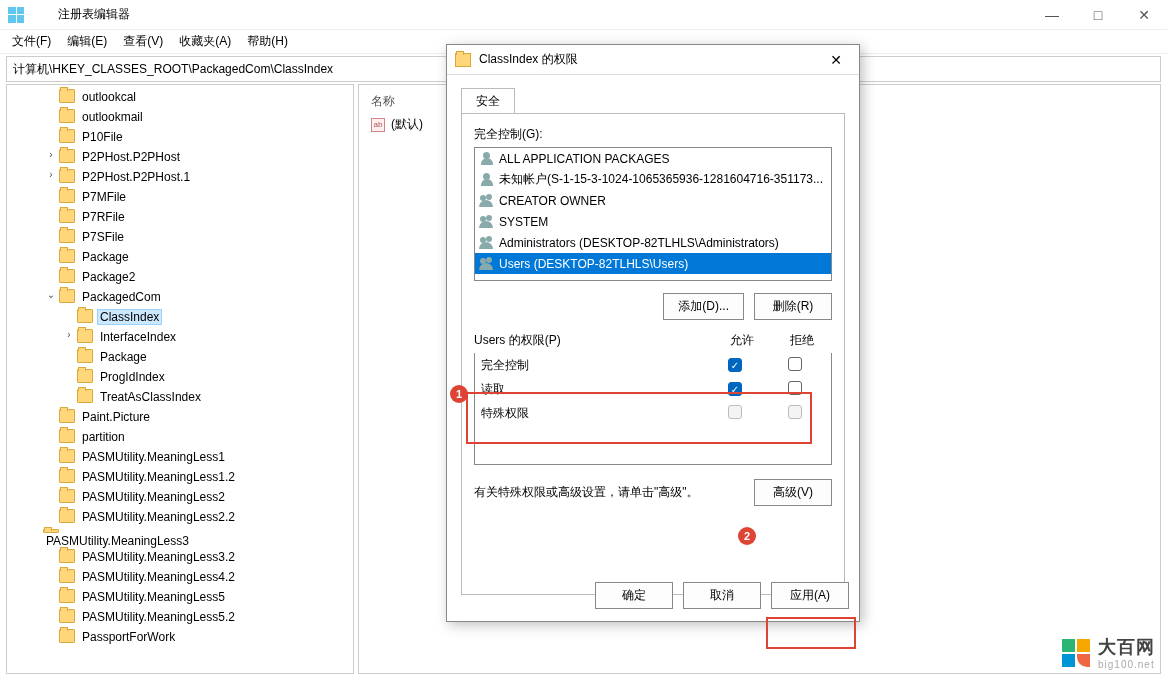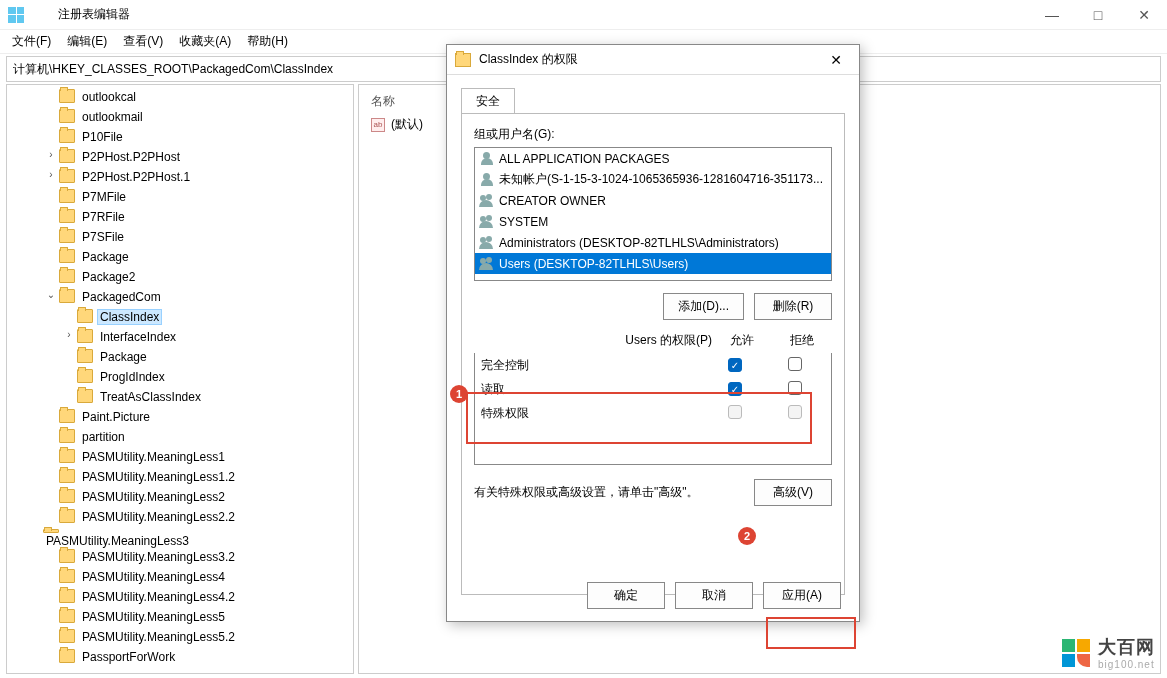--- a/index.html
+++ b/index.html
@@ -53,34 +53,34 @@
 .uicon.single::before { content:""; position:absolute; width:7px; height:7px; border-radius:50%; background:#8aa; left:4px; top:0;}
 .uicon.single::after { content:""; position:absolute; width:12px; height:7px; border-radius:6px 6px 0 0; background:#8aa; left:2px; top:6px;}
 .uicon.group::before { content:""; position:absolute; width:6px; height:6px; border-radius:50%; background:#8aa; left:1px; top:1px; box-shadow: 6px -1px 0 #8aa;}
 .uicon.group::after { content:""; position:absolute; width:14px; height:7px; border-radius:7px 7px 0 0; background:#8aa; left:0; top:6px;}
 .userlist .u-row.sel { background: #0078d7; color: #fff; }
 
 .btn-row { display: flex; justify-content: flex-end; gap: 10px; margin: 12px 0; }
 .btn { border: 1px solid #888; background: #fdfdfd; padding: 4px 14px; font-size: 12px; min-width: 78px; text-align: center; }
 
 .perm-head { display: flex; }
-.perm-head .ph-l { flex: 1; text-align: right; }
+.perm-head .ph-l { flex: 1; }
 .perm-head .ph-c { width: 60px; text-align: center; }
 .perm-list { border: 1px solid #888; border-top: none; margin-top: 4px; }
 .perm-list .p-row { display: flex; align-items: center; height: 24px; padding: 0 6px; }
 .perm-list .p-row .p-l { flex: 1; }
 .perm-list .p-row .p-c { width: 60px; text-align: center; }
 .chk { width: 14px; height: 14px; border: 1px solid #666; border-radius: 3px; display: inline-flex; align-items:center; justify-content:center; background:#fff;}
 .chk.on { background: #0067c0; border-color: #0067c0; color: #fff; font-size: 10px; }
 .chk.dis { border-color: #bbb; background: #f4f4f4; }
 
 .adv-row { margin-top: 14px; display: flex; align-items: center; }
 .adv-row .at { flex: 1; font-size: 12px; }
 
-.dlg-btns { position: absolute; bottom: 12px; right: 18px; display: flex; gap: 10px; }
+.dlg-btns { position: absolute; bottom: 12px; right: 10px; display: flex; gap: 10px; }
 
 
 .marker { position: absolute; background: #d43; color: #fff; width: 18px; height: 18px; border-radius: 50%; display: flex; align-items: center; justify-content: center; font-size: 11px; font-weight: bold; }
 .redbox { position: absolute; border: 2px solid #d43; pointer-events: none; }
 
 
 .watermark { position: absolute; right: 12px; bottom: 8px; display: flex; align-items: center; gap: 8px; }
 .wm-icon { width: 28px; height: 28px; display: grid; grid-template-columns: 1fr 1fr; grid-template-rows: 1fr 1fr; gap: 2px; }
 .wm-icon span:nth-child(1){background:#2bb673;} .wm-icon span:nth-child(2){background:#f7a800;} .wm-icon span:nth-child(3){background:#0096d6;} .wm-icon span:nth-child(4){background:#e64; border-radius:0 0 0 10px;}
 .wm-txt { font-size: 18px; font-weight: bold; color: #444; letter-spacing: 1px; }
@@ -236,25 +236,20 @@
         <span class="label">PASMUtility.MeaningLess3</span>
       </div>
       <div class="tree-row" style="padding-left: 36px;">
         <span class="expander"></span>
         <span class="folder"></span>
         <span class="label">PASMUtility.MeaningLess3.2</span>
       </div>
       <div class="tree-row" style="padding-left: 36px;">
         <span class="expander"></span>
         <span class="folder"></span>
-        <span class="label">PASMUtility.MeaningLess4</span>
-      </div>
-      <div class="tree-row" style="padding-left: 36px;">
-        <span class="expander"></span>
-        <span class="folder"></span>
         <span class="label">PASMUtility.MeaningLess4.2</span>
       </div>
       <div class="tree-row" style="padding-left: 36px;">
         <span class="expander"></span>
         <span class="folder"></span>
         <span class="label">PASMUtility.MeaningLess5</span>
       </div>
       <div class="tree-row" style="padding-left: 36px;">
         <span class="expander"></span>
         <span class="folder"></span>
@@ -280,21 +275,21 @@
 <div class="dialog">
   <div class="dlg-title">
     <div class="folder"></div>
     <div class="t">ClassIndex 的权限</div>
     <div class="dlg-close">✕</div>
   </div>
   <div class="tab-strip">
     <div class="tab">安全</div>
   </div>
   <div class="tab-body">
-    <div class="lbl">组或用户名(G):</div>
+    <div class="lbl">完全控制(G):</div>
     <div class="userlist" id="userlist">
         <div class="u-row">
           <span class="uicon single"></span>
           <span>ALL APPLICATION PACKAGES</span>
         </div>
         <div class="u-row">
           <span class="uicon single"></span>
           <span>未知帐户(S-1-15-3-1024-1065365936-1281604716-351173...</span>
         </div>
         <div class="u-row">

